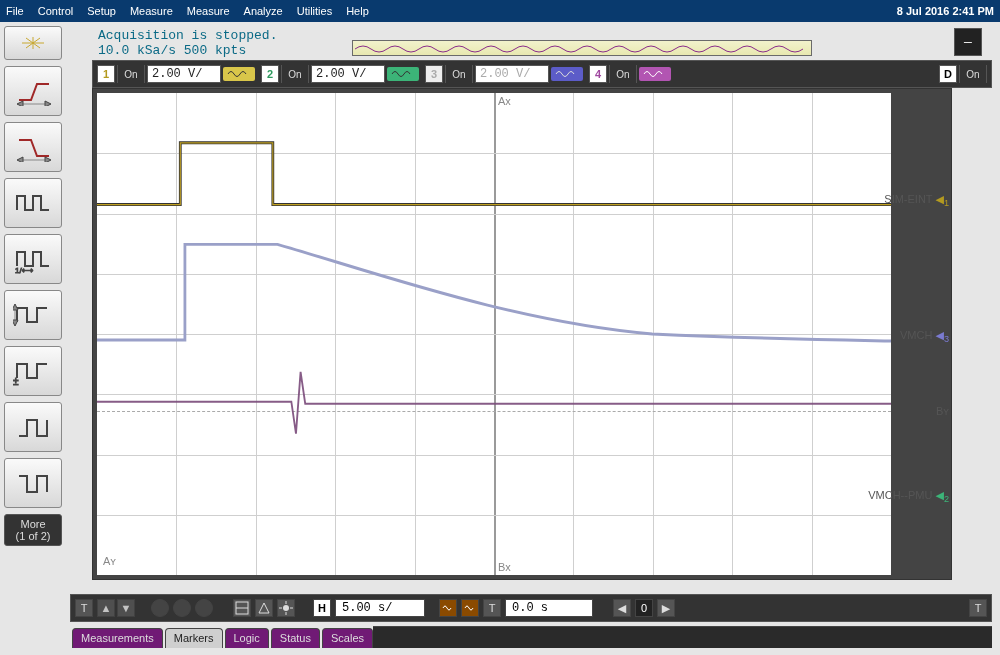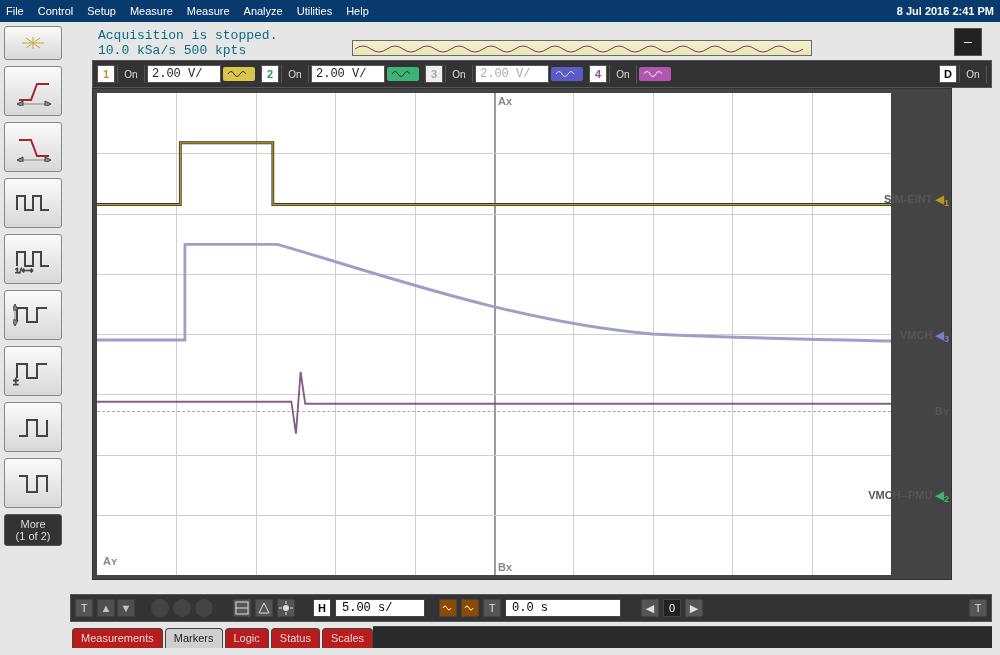--- a/index.html
+++ b/index.html
@@ -37,38 +37,38 @@
   .chan-bar{height:28px;background:#333;border:1px solid #555;display:flex;align-items:center;padding:0 4px;gap:6px;}
   .chan-chip{display:flex;align-items:center;gap:2px;}
   .chan-num{width:18px;height:18px;background:#fff;display:flex;align-items:center;justify-content:center;font-weight:bold;border:1px solid #555;}
   .chan-val{width:74px;height:18px;background:#fff;border:1px solid #555;display:flex;align-items:center;padding-left:4px;color:#222;font-family:"Courier New",monospace;font-size:12px;}
   .chan-val.dim{color:#aaa;}
   .chan-on{width:28px;height:18px;color:#ddd;display:flex;align-items:center;justify-content:center;font-size:10px;border-left:1px solid #555;border-right:1px solid #555;}
   .chan-wave{width:32px;height:14px;border-radius:2px;display:flex;align-items:center;justify-content:center;font-size:10px;color:#fff;}
   .chan-d{margin-left:auto;}
   .chan-d .chan-num{background:#fff;}
 
-  .waveform-wrap{position:relative;width:860px;height:492px;background:#444;border:1px solid #333;font-weight:bold;}
+  .waveform-wrap{position:relative;width:860px;height:492px;background:#444;border:1px solid #333;}
   .waveform{position:absolute;left:4px;top:4px;right:60px;bottom:4px;background:var(--waveform-bg);overflow:hidden;}
   .grid-v,.grid-h{position:absolute;background:var(--grid);}
   .grid-v{width:1px;top:0;bottom:0;}
   .grid-h{height:1px;left:0;right:0;}
   .center-v{width:2px;background:#9a9a9a;}
   .wave-label{position:absolute;right:2px;font-size:11px;color:#555;text-align:right;}
   .marker-lbl{position:absolute;font-size:11px;color:#888;}
 
   .bottom-bar{position:absolute;left:70px;top:594px;width:922px;}
   .timebase{height:28px;background:#333;border:1px solid #555;display:flex;align-items:center;padding:0 4px;gap:4px;}
   .tb-ctrl{width:18px;height:18px;background:#555;display:flex;align-items:center;justify-content:center;color:#ddd;border:1px solid #444;}
   .tb-field{background:#fff;height:18px;display:flex;align-items:center;padding:8px 6px;font-family:"Courier New",monospace;font-size:12px;border:1px solid #444;}
   .tb-H{width:18px;height:18px;background:#fff;border:1px solid #444;display:flex;align-items:center;justify-content:center;font-weight:bold;}
   .tb-group{display:flex;align-items:center;gap:2px;opacity:0.85;}
 
   .tabrow{height:26px;display:flex;align-items:flex-end;gap:2px;background:transparent;padding-left:2px;}
-  .tab{padding:3px 8px 4px 8px;background:#b91c1c;color:#ddd;border-top-left-radius:4px;border-top-right-radius:4px;border:1px solid #444;border-bottom:none;font-size:11px;}
+  .tab{padding:3px 8px 4px 8px;background:#701a75;color:#ddd;border-top-left-radius:4px;border-top-right-radius:4px;border:1px solid #444;border-bottom:none;font-size:11px;}
   .tab.active{background:#cfcfcf;color:#222;text-align:center;}
   .tab-spacer{flex:1;height:22px;background:#2a2a2a;border-top:1px solid #444;margin-left:-2px;}
 
   
   svg.traces{position:absolute;left:0;top:0;width:100%;height:100%;}
   .dash{stroke-dasharray:6 5;}
 </style>
 </head>
 <body>
 
@@ -310,21 +310,21 @@
           <svg width="12" height="10">
             <path d="M1 5 q2 -4 4 0 q2 4 4 0" stroke="#fff" fill="none"></path>
           </svg>
         </div>
       <div class="tb-ctrl" style="background:#8a4a00">
           <svg width="12" height="10">
             <path d="M1 5 q2 -4 4 0 q2 4 4 0" stroke="#fff" fill="none"></path>
           </svg>
         </div>
       <div class="tb-ctrl">T</div>
-      <div class="tb-field" style="width:116px">0.0 s</div>
+      <div class="tb-field" style="width:88px">0.0 s</div>
       <div style="width:12px"></div>
       <div class="tb-ctrl">◀</div>
       <div class="tb-ctrl" style="background:#222;color:#fff">0</div>
       <div class="tb-ctrl">▶</div>
       <div style="margin-left:auto" class="tb-ctrl">T</div>
     </div>
 
     <div class="tabrow">
       <span class="tab">Measurements</span>
       <span class="tab active">Markers</span>

